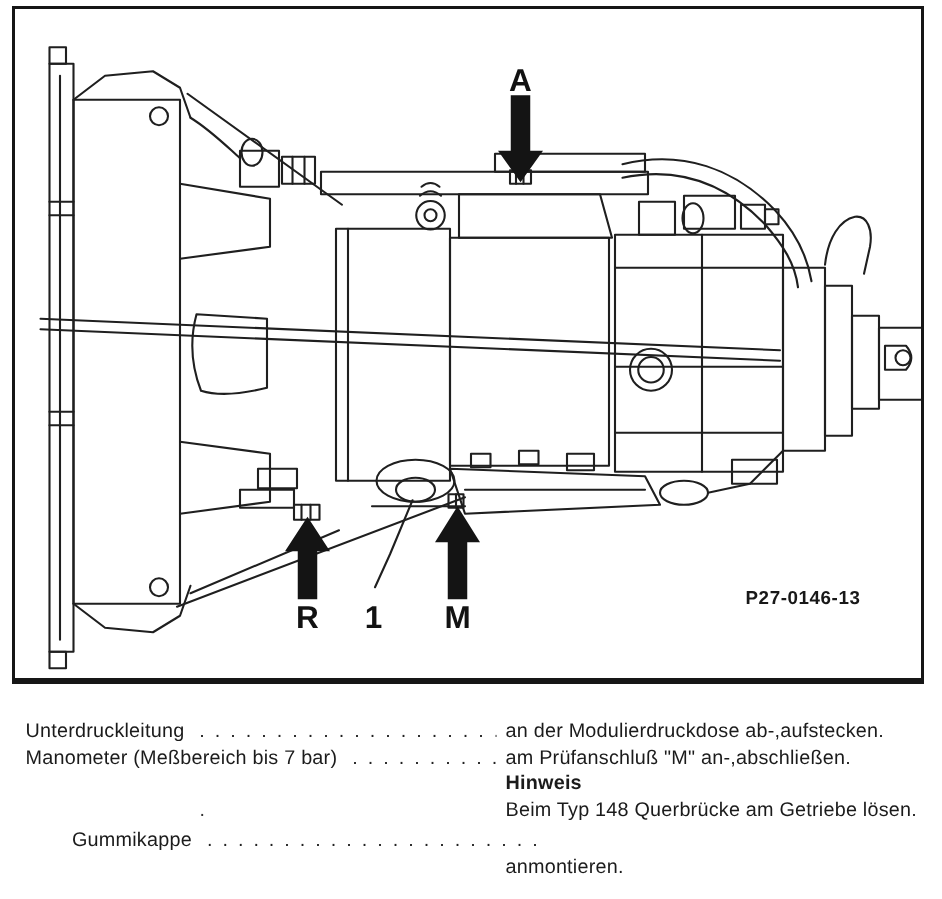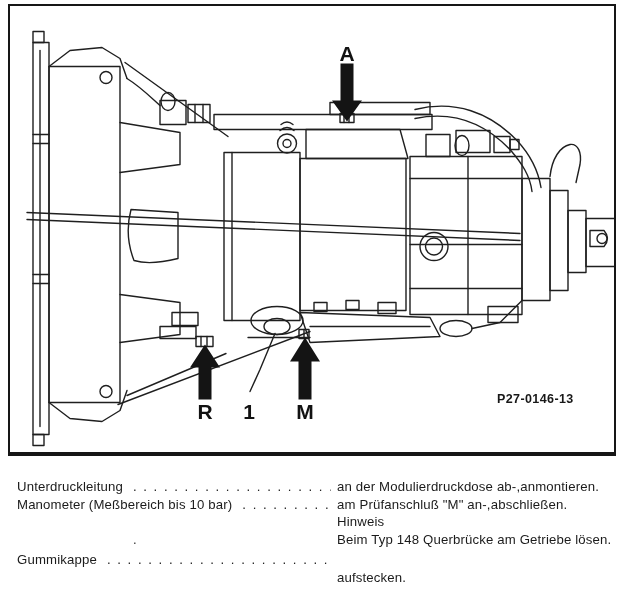--- a/index.html
+++ b/index.html
@@ -13,32 +13,32 @@
     border:2px solid #161616;border-bottom-width:4px;box-sizing:border-box;
     background:#fff;
   }
   .fig-frame svg{display:block;width:100%;height:100%;}
   
   .notes{
     position:absolute;left:17px;top:478px;width:601px;
     font-size:13.2px;line-height:17.6px;letter-spacing:.15px;
   }
   .note-row{display:flex;align-items:baseline;}
-  .note-row.gap{margin-top:3px;}
+  .note-row.gap{margin-top:3px;margin-left:31px;}
   .note-left{
     flex:0 0 320px;display:flex;align-items:baseline;overflow:hidden;
     white-space:nowrap;
   }
   .term{flex:0 0 auto;}
   .leader{
     flex:1 1 auto;overflow:hidden;white-space:nowrap;
     margin:0 6px 0 10px;letter-spacing:1.5px;color:#222;
   }
   .note-right{flex:1 1 auto;white-space:nowrap;}
-  .note-right.bold{font-weight:normal;}
+  .note-right.bold{font-weight:bold;}
   .stray-mark{
     position:absolute;left:133px;top:532px;font-size:13px;color:#333;
   }
 </style>
 </head>
 <body>
 
 <div class="fig-frame">
   <svg viewBox="0 0 604 445">
 
@@ -173,26 +173,26 @@
   </svg>
 </div>
 
 <div class="notes">
 
   <div class="note-row">
     <div class="note-left">
       <span class="term">Unterdruckleitung</span>
       <span class="leader">. . . . . . . . . . . . . . . . . . . . . . . . . . . . . . . . . . . . . . . . . . . . .</span>
     </div>
-    <div class="note-right">an der Modulierdruckdose ab-,anmontieren.</div>
+    <div class="note-right">an der Modulierdruckdose ab-,aufstecken.</div>
   </div>
 
   <div class="note-row">
     <div class="note-left">
-      <span class="term">Manometer (Meßbereich bis 10 bar)</span>
+      <span class="term">Manometer (Meßbereich bis 7 bar)</span>
       <span class="leader">. . . . . . . . . . . . . . . . . . . . . . . . . . . . . . . . . . . . . . . . . . . . .</span>
     </div>
     <div class="note-right">am Prüfanschluß "M" an-,abschließen.</div>
   </div>
 
   <div class="note-row">
     <div class="note-left"></div>
     <div class="note-right bold">Hinweis</div>
   </div>
 
@@ -203,18 +203,18 @@
 
   <div class="note-row gap">
     <div class="note-left">
       <span class="term">Gummikappe</span>
       <span class="leader">. . . . . . . . . . . . . . . . . . . . . . . . . . . . . . . . . . . . . . . . . . . . .</span>
     </div>
   </div>
 
   <div class="note-row">
     <div class="note-left"></div>
-    <div class="note-right">aufstecken.</div>
+    <div class="note-right">anmontieren.</div>
   </div>
 
 </div>
 
 <span class="stray-mark">.</span>
 
 </body></html>

